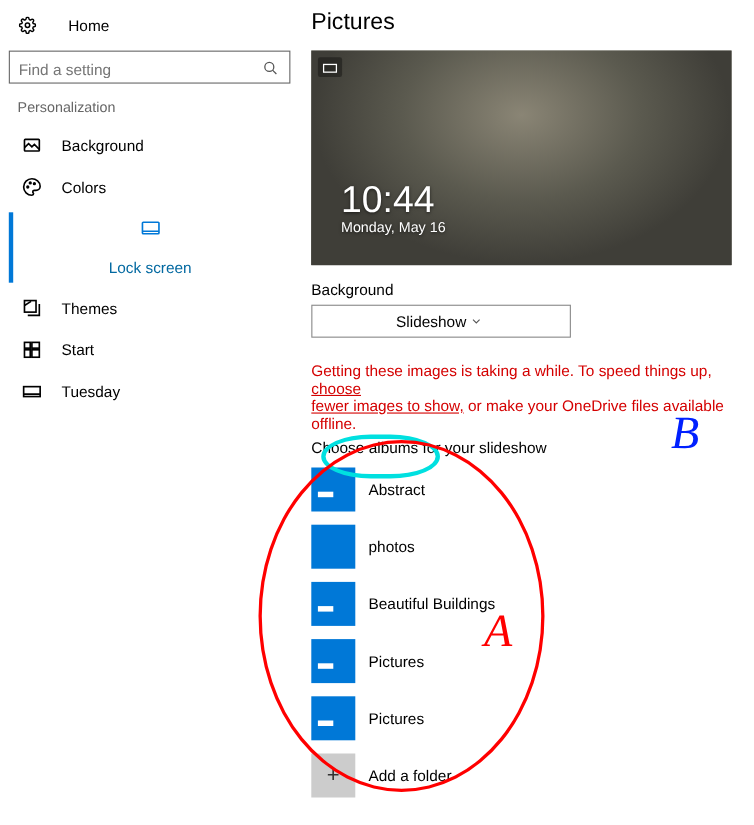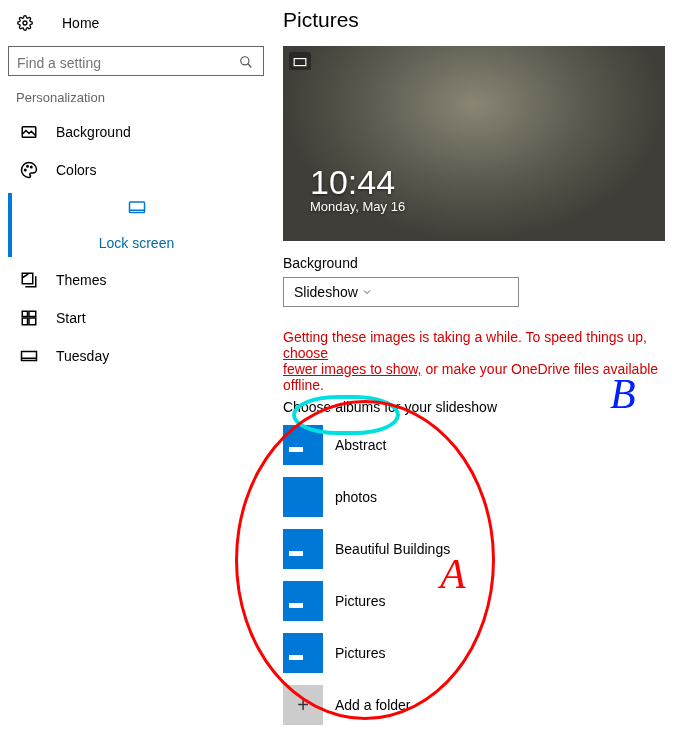--- a/index.html
+++ b/index.html
@@ -50,21 +50,21 @@
     .preview-box .net-icon {
       position: absolute; top: 6px; left: 6px; width: 22px; height: 18px;
       background: rgba(0,0,0,.35); border-radius: 2px;
       display: flex; align-items: center; justify-content: center;
     }
     .preview-time { font-size: 34px; font-weight: 300; text-shadow: 0 1px 3px rgba(0,0,0,.6); line-height:1;}
     .preview-date { font-size: 13px; text-shadow: 0 1px 3px rgba(0,0,0,.6); }
     .field-label { font-size: 14px; margin-bottom: 6px; }
     .select-box {
       width: 236px; height: 30px; border: 1px solid #888;
-      display: flex; align-items: center; justify-content: flex-start;
+      display: flex; align-items: center; justify-content: center;
       padding: 0 10px; margin-bottom: 22px; cursor: default;
     }
     .warning { font-size: 14px; margin-bottom: 6px; margin-top: 21px; }
     .red { color: #d40000; }
     .red-u { color: #d40000; text-decoration: underline; }
     .subheader { font-size: 14px; margin-bottom: 10px; }
     .album-row {
       display: flex; align-items: center; gap: 12px;
       margin-bottom: 12px; cursor: default;
     }

